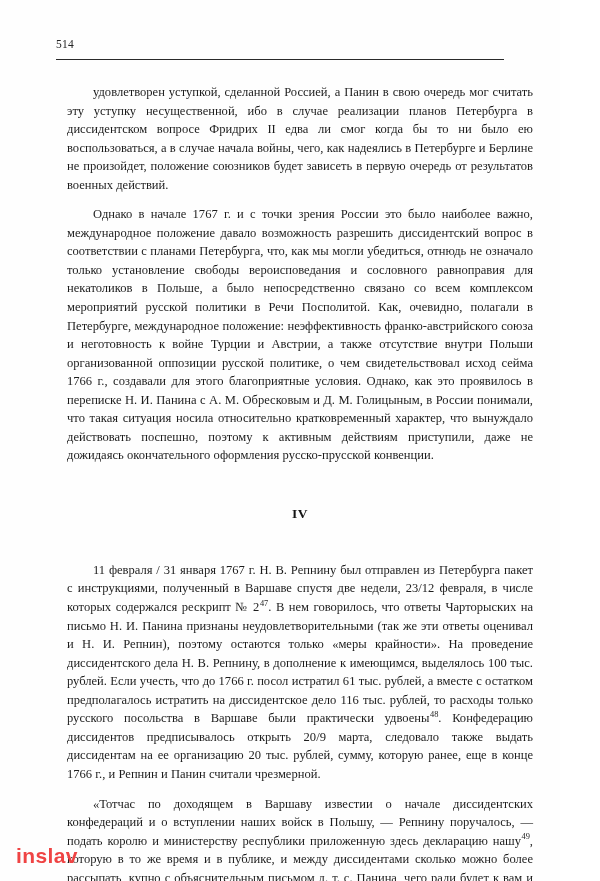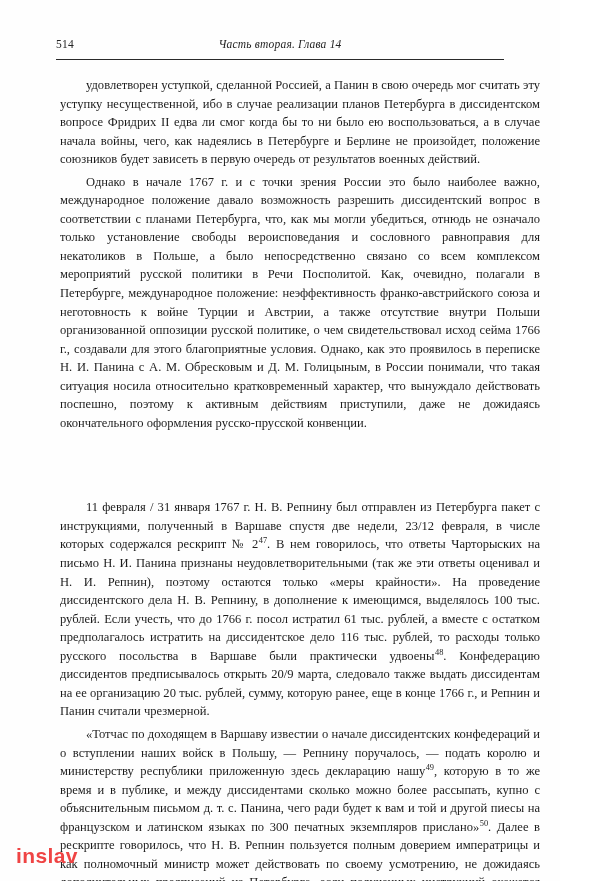--- a/index.html
+++ b/index.html
@@ -61,21 +61,21 @@
 
   
   .column {
     position: absolute;
     left: 56px;
     top: 72px;
     width: 488px;
   }
 
   p.para {
-    margin: 4px;
+    margin: 11px;
     font-size: 12.55px;
     line-height: 18.55px;
     text-align: justify;
     text-indent: 26px;
     color: #1c1c1c;
     -webkit-hyphens: none;
     hyphens: none;
     word-spacing: 0.1px;
   }
 
@@ -113,33 +113,33 @@
     user-select: none;
   }
 </style>
 </head>
 <body>
 
 <div class="page">
 
   <div class="header">
     <div class="folio">514</div>
-    <div class="running-title">Часть вторая. Глава 14</div>
   </div>
 
   <div class="header-rule"></div>
 
   <div class="column">
 
     <p class="para">удовлетворен уступкой, сделанной Россией, а Панин в свою очередь мог считать эту уступку несущественной, ибо в случае реализации планов Петербурга в диссидентском вопросе Фридрих II едва ли смог когда бы то ни было ею воспользоваться, а в случае начала войны, чего, как надеялись в Петербурге и Берлине не произойдет, положение союзников будет зависеть в первую очередь от результатов военных действий.</p>
 
     <p class="para">Однако в начале 1767 г. и с точки зрения России это было наиболее важно, международное положение давало возможность разрешить диссидентский вопрос в соответствии с планами Петербурга, что, как мы могли убедиться, отнюдь не означало только установление свободы вероисповедания и сословного равноправия для некатоликов в Польше, а было непосредственно связано со всем комплексом мероприятий русской политики в Речи Посполитой. Как, очевидно, полагали в Петербурге, международное положение: неэффективность франко-австрийского союза и неготовность к войне Турции и Австрии, а также отсутствие внутри Польши организованной оппозиции русской политике, о чем свидетельствовал исход сейма 1766 г., создавали для этого благоприятные условия. Однако, как это проявилось в переписке Н. И. Панина с А. М. Обресковым и Д. М. Голицыным, в России понимали, что такая ситуация носила относительно кратковременный характер, что вынуждало действовать поспешно, поэтому к активным действиям приступили, даже не дожидаясь окончательного оформления русско-прусской конвенции.</p>
 
     <div class="gap-before-heading"></div>
 
+    <div class="section-heading">IV</div>
 
     <div class="gap-after-heading"></div>
 
     <p class="para">11 февраля / 31 января 1767 г. Н. В. Репнину был отправлен из Петербурга пакет с инструкциями, полученный в Варшаве спустя две недели, 23/12 февраля, в числе которых содержался рескрипт № 2<sup class="fn">47</sup>. В нем говорилось, что ответы Чарторыских на письмо Н. И. Панина признаны неудовлетворительными (так же эти ответы оценивал и Н. И. Репнин), поэтому остаются только «меры крайности». На проведение диссидентского дела Н. В. Репнину, в дополнение к имеющимся, выделялось 100 тыс. рублей. Если учесть, что до 1766 г. посол истратил 61 тыс. рублей, а вместе с остатком предполагалось истратить на диссидентское дело 116 тыс. рублей, то расходы только русского посольства в Варшаве были практически удвоены<sup class="fn">48</sup>. Конфедерацию диссидентов предписывалось открыть 20/9 марта, следовало также выдать диссидентам на ее организацию 20 тыс. рублей, сумму, которую ранее, еще в конце 1766 г., и Репнин и Панин считали чрезмерной.</p>
 
     <p class="para">«Тотчас по доходящем в Варшаву известии о начале диссидентских конфедераций и о вступлении наших войск в Польшу, — Репнину поручалось, — подать королю и министерству республики приложенную здесь декларацию нашу<sup class="fn">49</sup>, которую в то же время и в публике, и между диссидентами сколько можно более рассыпать, купно с объяснительным письмом д. т. с. Панина, чего ради будет к вам и той и другой пиесы на французском и латинском языках по 300 печатных экземпляров прислано»<sup class="fn">50</sup>. Далее в рескрипте говорилось, что Н. В. Репнин пользуется полным доверием императрицы и как полномочный министр может действовать по своему усмотрению, не дожидаясь дополнительных предписаний из Петербурга, если полученных инструкций окажется недостаточно. В случае же, если против конфедератов-диссидентов будут двинуты войска, то конфедерации следовало защищать силой, если король составит реконфедерацию из своих сторонников, то надлежало ускорить создание конфе-</p>
 
   </div>
 
   <div class="watermark">inslav</div>

